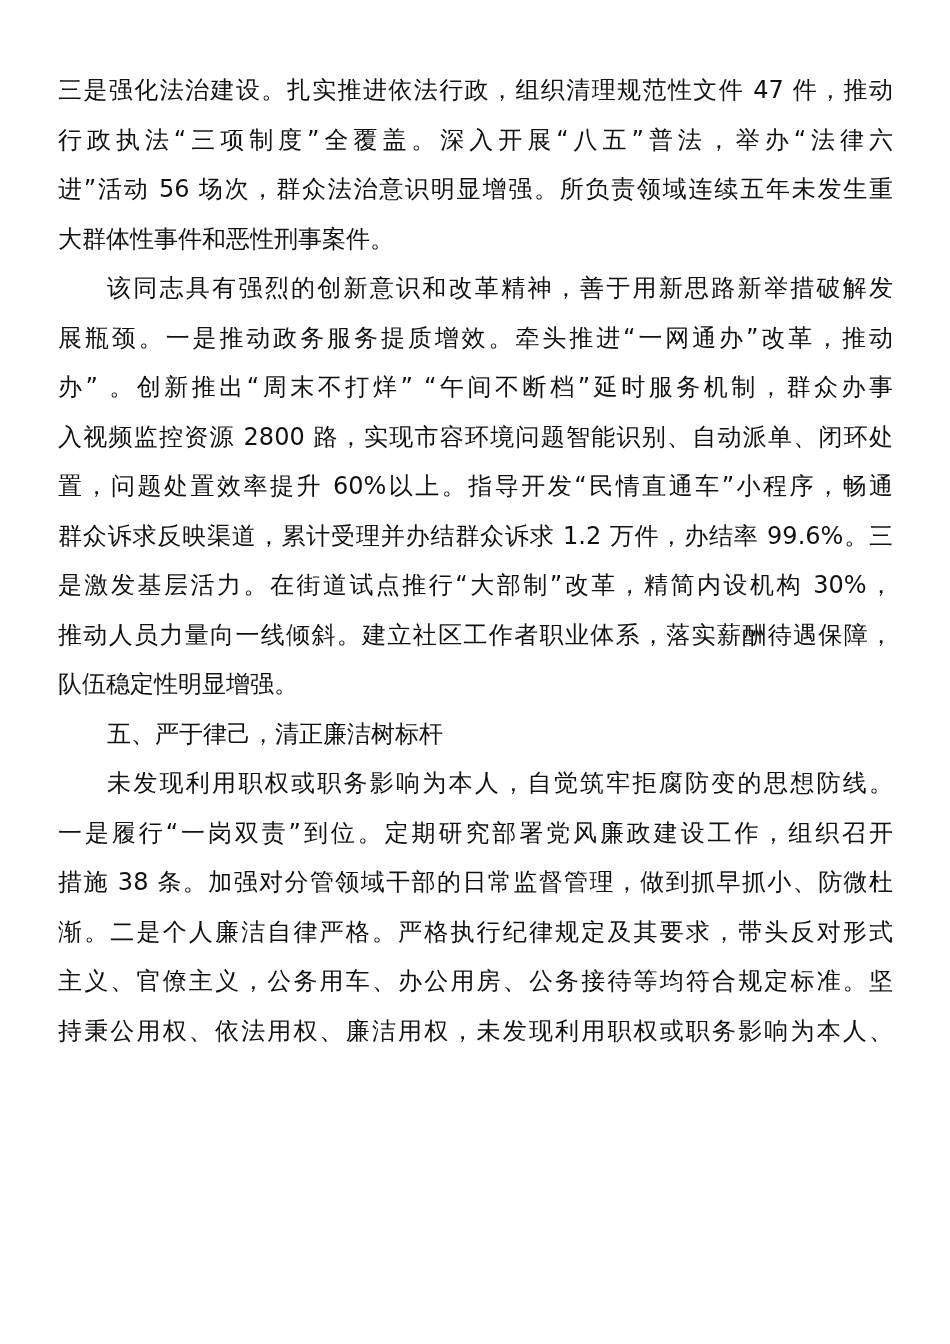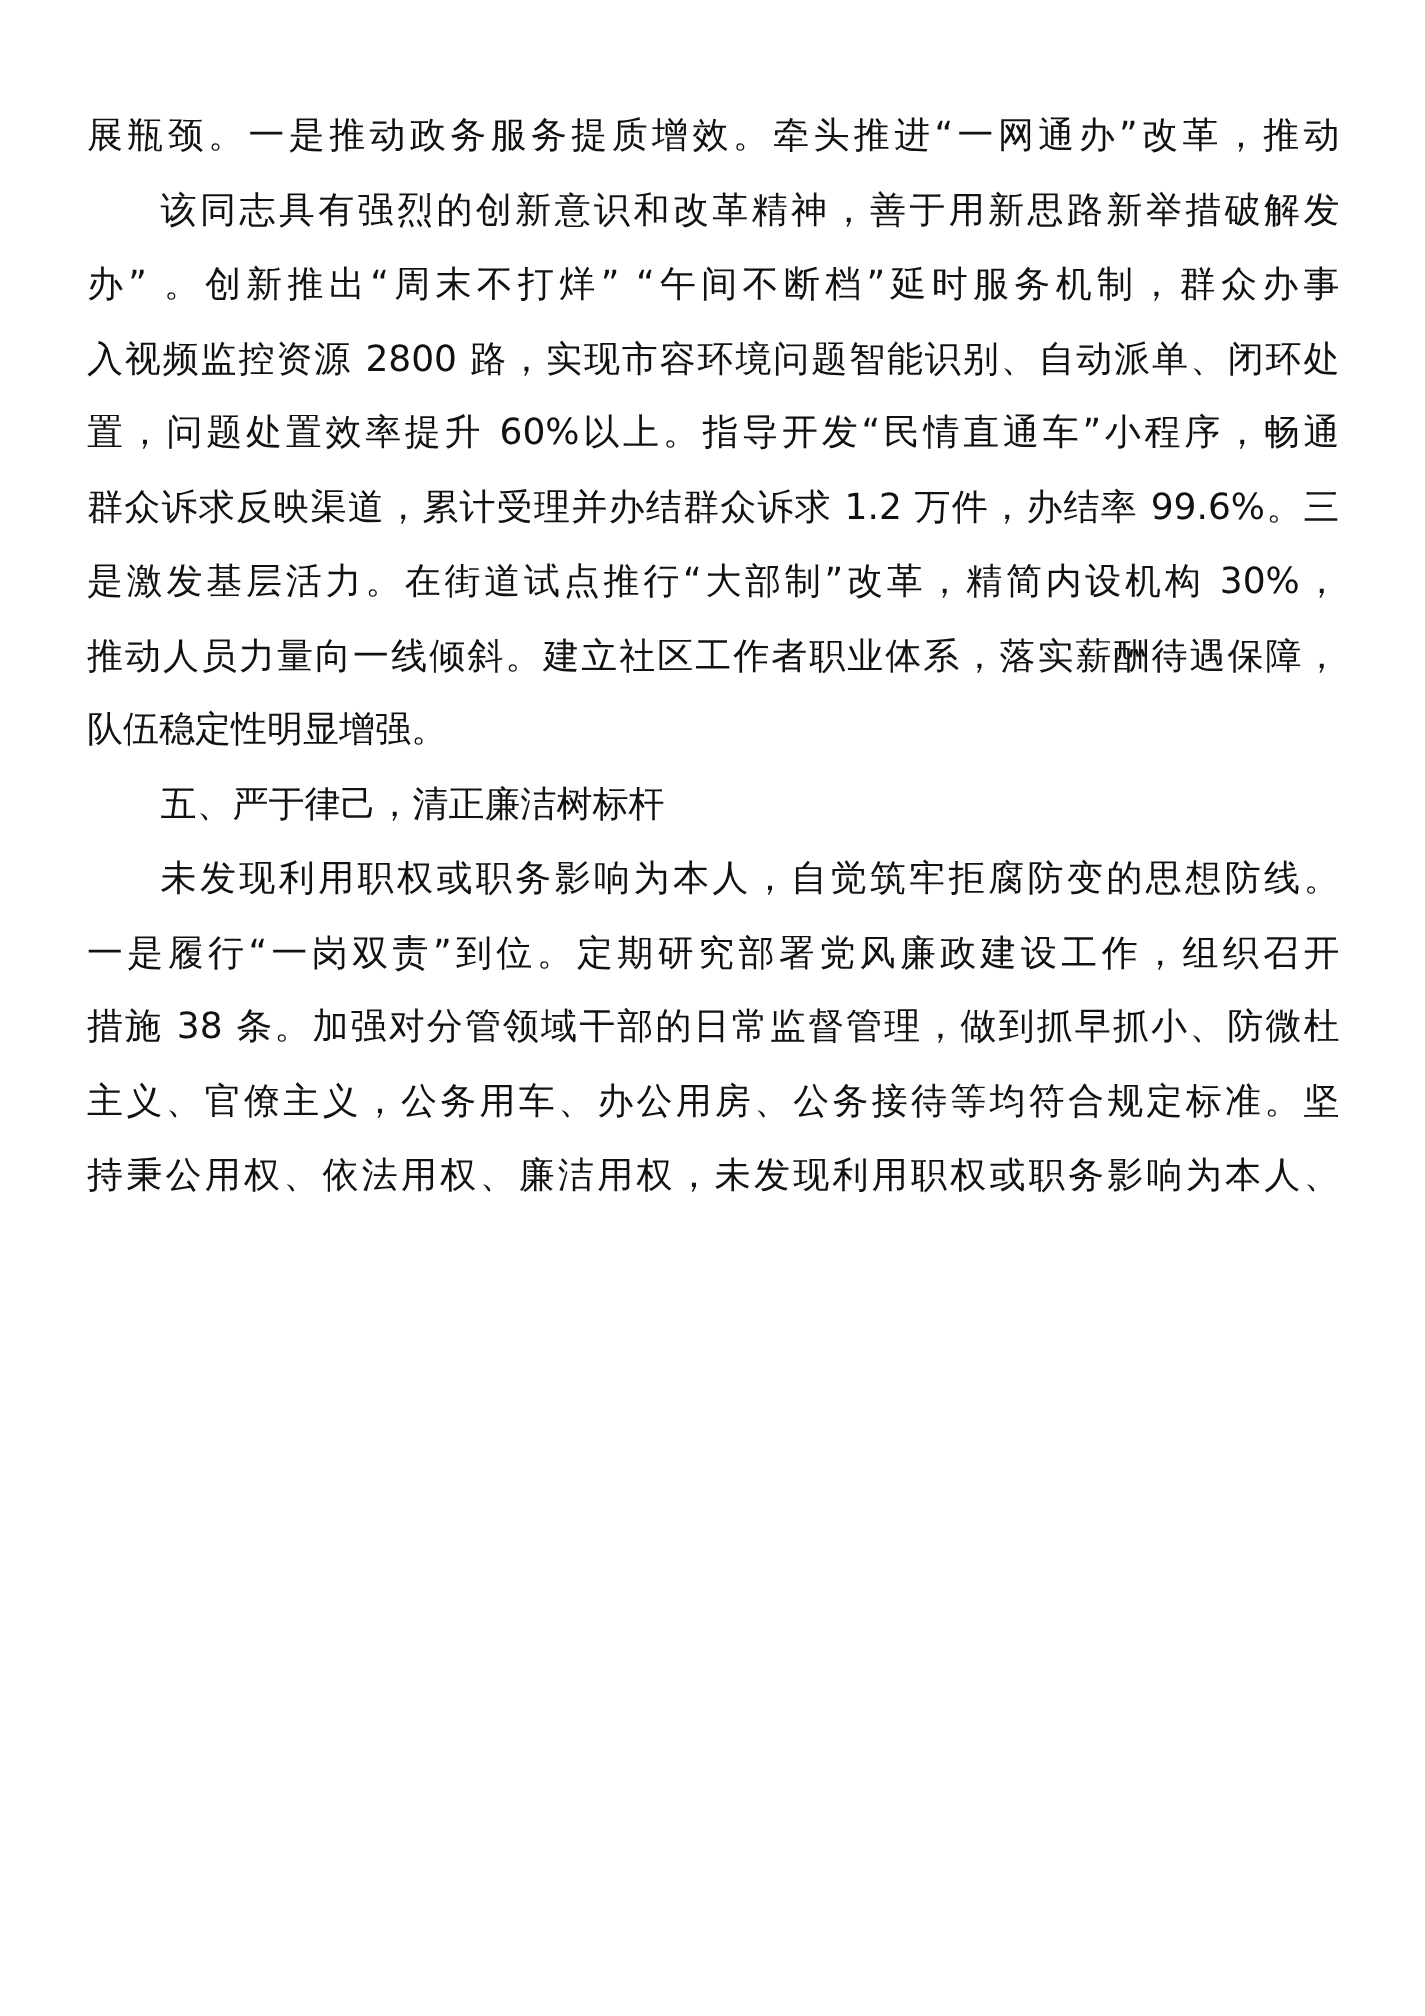--- a/index.html
+++ b/index.html
@@ -12,37 +12,44 @@
   .line { display: block; height: 49.5px; white-space: nowrap; text-align-last: justify; text-align: justify; }
   .line.last { text-align-last: left; }
   .line.indent { padding-left: 49px; }
   .heading { display: block; height: 49.5px; padding-left: 49px; white-space: nowrap; }
 </style>
 </head>
 <body>
 
 <div class="page">
 
+  <div>
+    <span class="line">三是强化法治建设。扎实推进依法行政，组织清理规范性文件 47 件，推动</span>
+    <span class="line">行政执法“三项制度”全覆盖。深入开展“八五”普法，举办“法律六</span>
+    <span class="line">进”活动 56 场次，群众法治意识明显增强。所负责领域连续五年未发生重</span>
+    <span class="line last">大群体性事件和恶性刑事案件。</span>
+  </div>
 
 
   <div>
+    <span class="line indent">该同志具有强烈的创新意识和改革精神，善于用新思路新举措破解发</span>
     <span class="line">展瓶颈。一是推动政务服务提质增效。牵头推进“一网通办”改革，推动</span>
-    <span class="line indent">该同志具有强烈的创新意识和改革精神，善于用新思路新举措破解发</span>
     <span class="line">办” 。创新推出“周末不打烊” “午间不断档”延时服务机制，群众办事</span>
     <span class="line">入视频监控资源 2800 路，实现市容环境问题智能识别、自动派单、闭环处</span>
     <span class="line">置，问题处置效率提升 60%以上。指导开发“民情直通车”小程序，畅通</span>
     <span class="line">群众诉求反映渠道，累计受理并办结群众诉求 1.2 万件，办结率 99.6%。三</span>
     <span class="line">是激发基层活力。在街道试点推行“大部制”改革，精简内设机构 30%，</span>
     <span class="line">推动人员力量向一线倾斜。建立社区工作者职业体系，落实薪酬待遇保障，</span>
     <span class="line last">队伍稳定性明显增强。</span>
   </div>
 
   <span class="heading">五、严于律己，清正廉洁树标杆</span>
 
   <div>
     <span class="line indent">未发现利用职权或职务影响为本人，自觉筑牢拒腐防变的思想防线。</span>
     <span class="line">一是履行“一岗双责”到位。定期研究部署党风廉政建设工作，组织召开</span>
     <span class="line">措施 38 条。加强对分管领域干部的日常监督管理，做到抓早抓小、防微杜</span>
+    <span class="line">渐。二是个人廉洁自律严格。严格执行纪律规定及其要求，带头反对形式</span>
     <span class="line">主义、官僚主义，公务用车、办公用房、公务接待等均符合规定标准。坚</span>
     <span class="line">持秉公用权、依法用权、廉洁用权，未发现利用职权或职务影响为本人、</span>
   </div>
 
 </div>
 
 </body></html>

